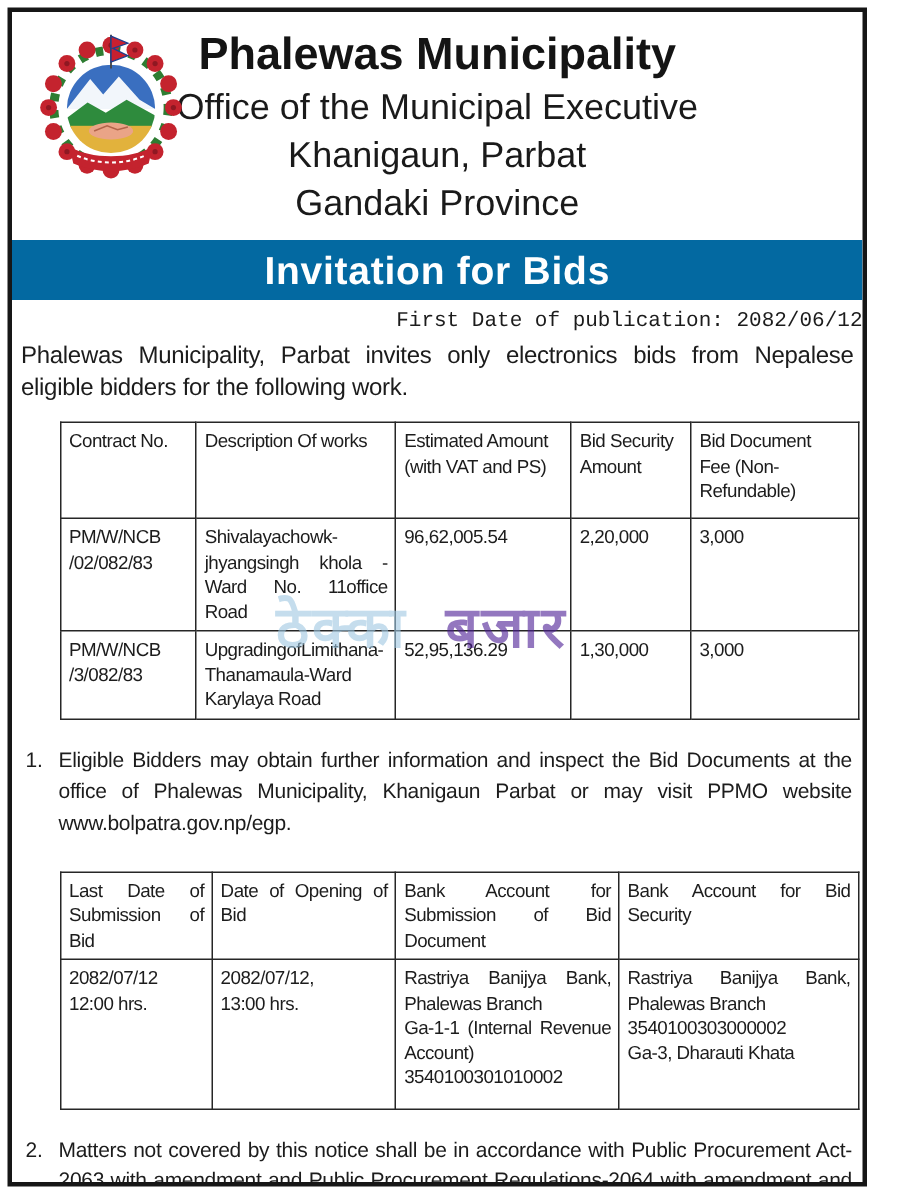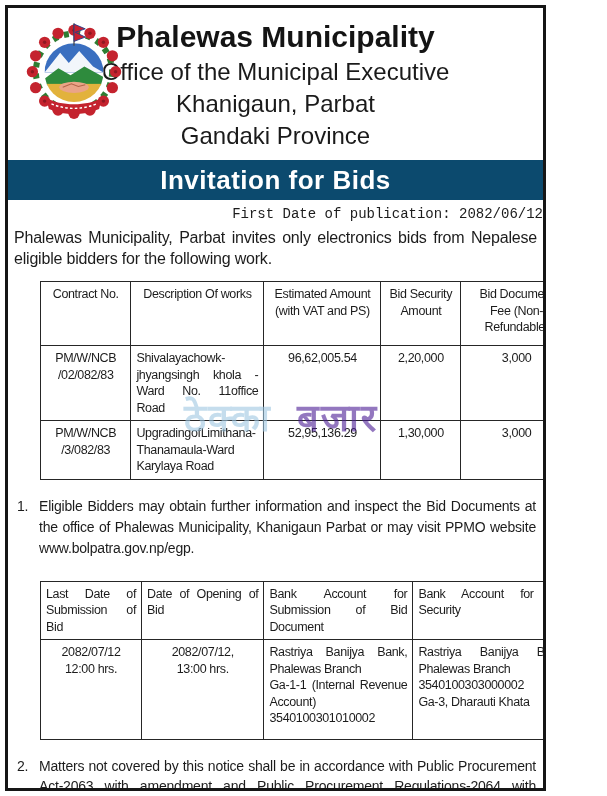--- a/index.html
+++ b/index.html
@@ -1,34 +1,34 @@
 <!DOCTYPE html>
 <html><head>
 <meta charset="utf-8">
 <style>
   html,body{margin:0;padding:0;background:#ffffff;}
   .page{position:relative;width:551px;height:796px;background:#fff;
-        font-family:"Liberation Sans",sans-serif;color:#1c1c1c;overflow:hidden;}
+        font-family:"Liberation Sans",sans-serif;color:#1c1c1c;overflow:hidden;padding-left:32px;}
   .frame{position:absolute;inset:5px;border:3px solid #161616;box-sizing:border-box;
          overflow:hidden;background:#fff;}
   .logo{position:absolute;left:14px;top:10px;width:104px;height:104px;}
   .hdr{padding-top:10px;text-align:center;}
   .muni{font-size:30px;font-weight:700;line-height:38px;color:#141414;}
   .sub{font-size:24px;line-height:32px;color:#1a1a1a;}
-  .banner{margin-top:8px;background:#0c4a6e;color:#ffffff;font-weight:700;
+  .banner{margin-top:8px;background:#0369a1;color:#ffffff;font-weight:700;
           font-size:26px;text-align:center;height:40px;line-height:40px;letter-spacing:.5px;}
   .pub{margin-top:5px;text-align:right;font-size:14px;line-height:19px;font-family:Liberation Mono, monospace;}
   .intro{margin-top:3px;padding:0 6px;font-size:16px;line-height:21px;
          text-align:justify;letter-spacing:-.2px;}
   table{border-collapse:collapse;table-layout:fixed;width:533px;margin-left:32px;}
   .t1{margin-top:12px;}
   .t2{margin-top:22px;}
   td{border:1.6px solid #262626;font-size:12.5px;line-height:16.5px;letter-spacing:-.35px;
      padding:4px 5px;vertical-align:top;overflow-wrap:break-word;}
-  .c{text-align:center;}
+  .c{text-align:left;}
   .j{text-align:justify;}
   .pre{white-space:pre-line;}
   .t1 .hr{height:64px;} .t1 .r1{height:72px;} .t1 .r2{height:56px;}
   .t2 .hr{height:58px;margin-left:31px;} .t2 .dr{height:100px;}
   col.w17{width:17%;} col.w25{width:25%;} col.w22{width:22%;} col.w15{width:15%;} col.w21{width:21%;}
   col.w19{width:19%;} col.w23{width:23%;} col.w28{width:28%;} col.w30{width:30%;}
   .note{display:flex;margin-top:16px;padding:0 7px 0 9px;font-size:14px;
         line-height:21px;letter-spacing:-.2px;}
   .note .num{flex:0 0 22px;}
   .note .txt{flex:1;text-align:justify;}

